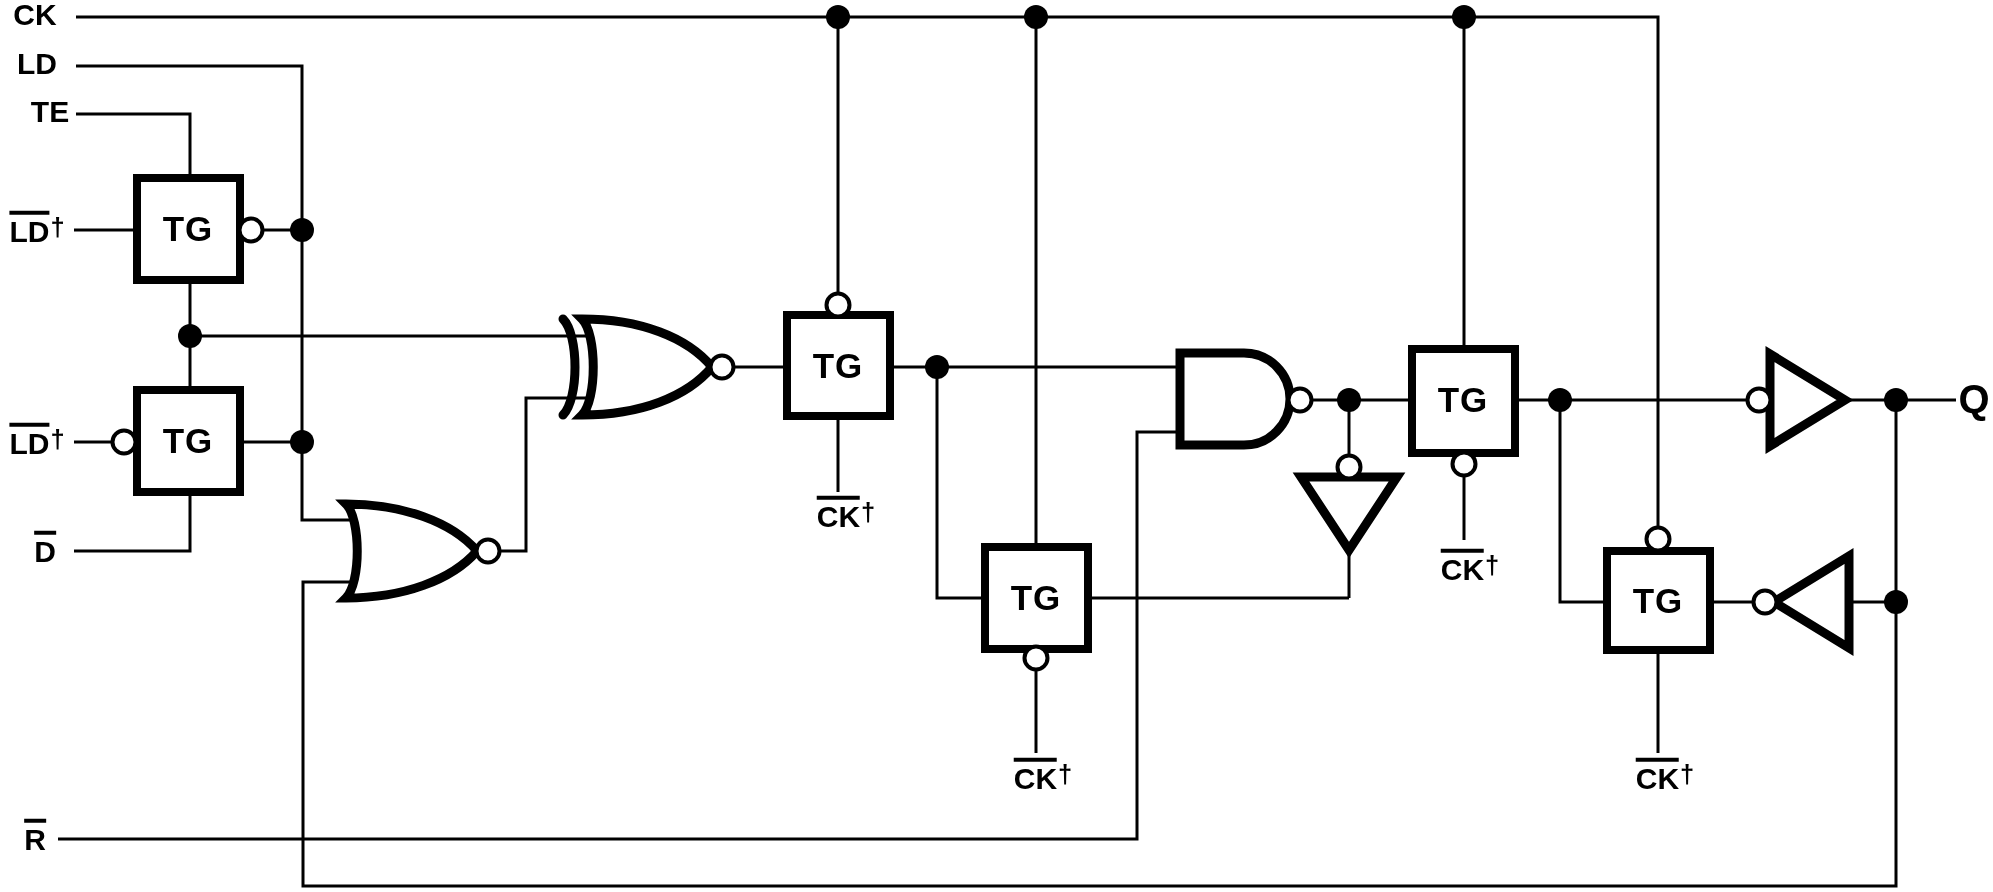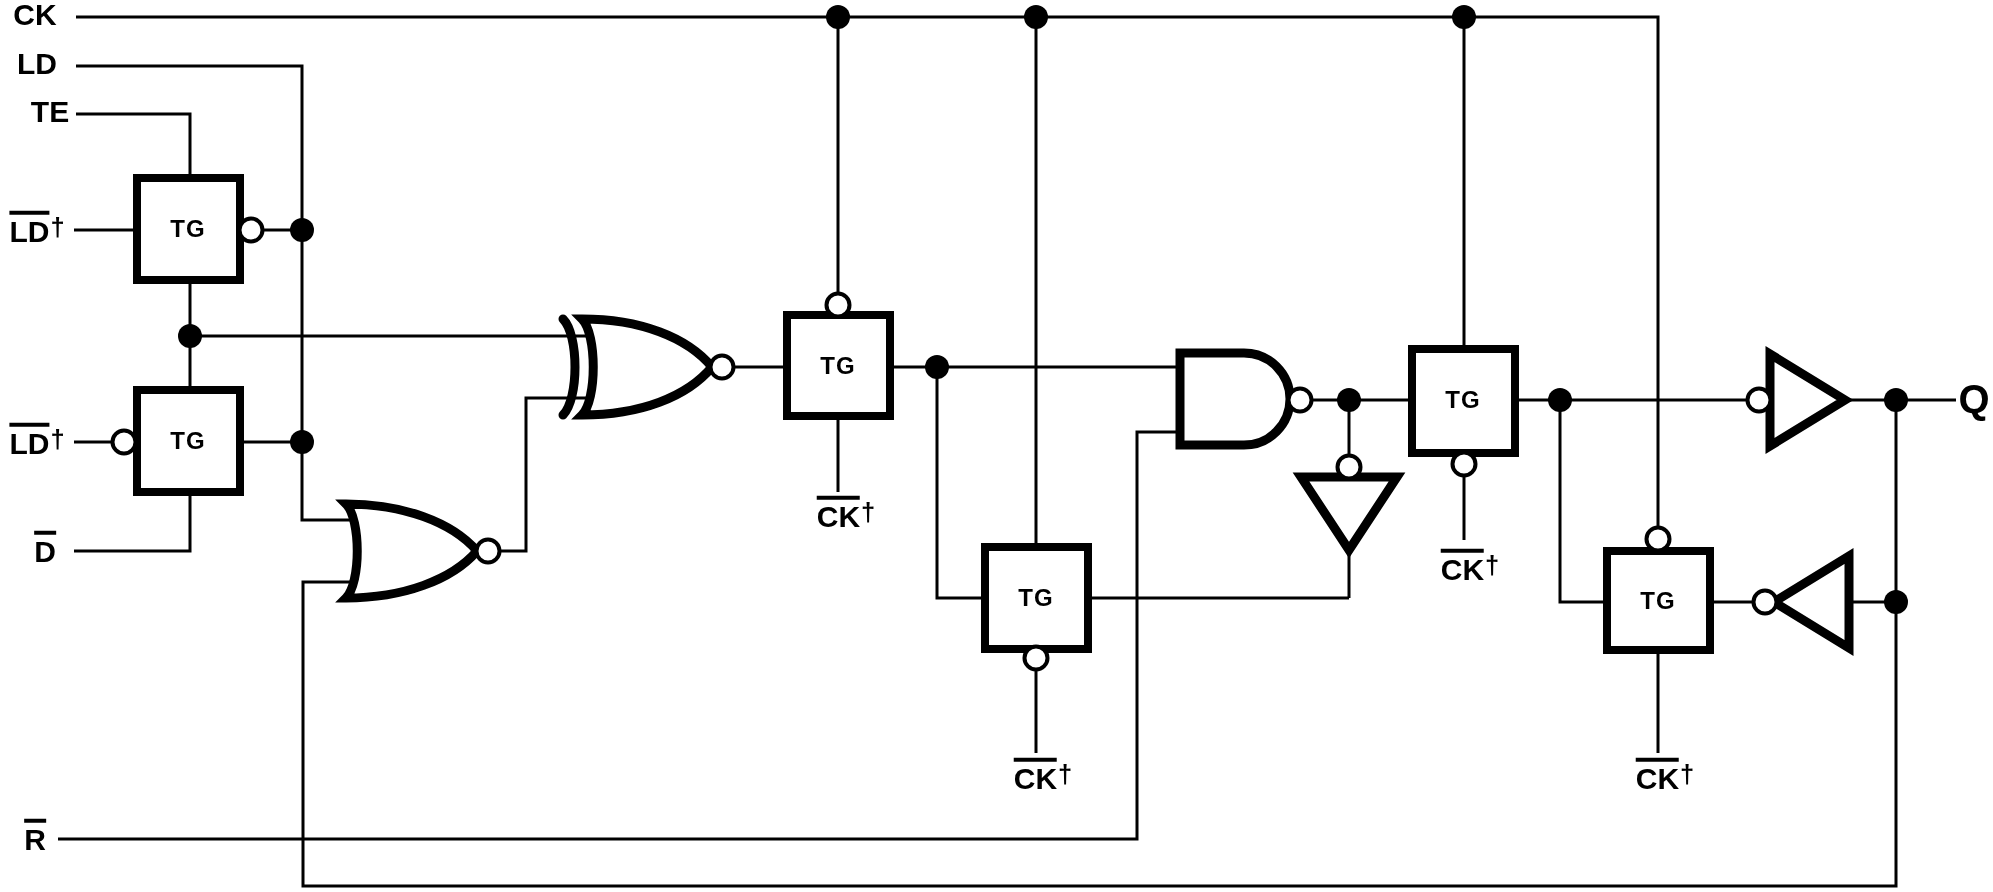--- a/index.html
+++ b/index.html
@@ -11,21 +11,21 @@
   .w{fill:none;stroke:#000;stroke-width:3;}
   .gate{fill:#ffffff;stroke:#000;stroke-width:9;stroke-linejoin:miter;}
   .garc{fill:none;stroke:#000;stroke-width:9;stroke-linecap:round;}
   .tgbox{fill:#ffffff;stroke:#000;stroke-width:8;}
   .bub{fill:#ffffff;stroke:#000;stroke-width:4;}
   .dot{fill:#000;stroke:none;}
   .lbl{
     position:absolute;transform:translate(-50%,-50%);
     font-weight:bold;font-size:30px;line-height:1.05;white-space:nowrap;
   }
-  .tglbl{font-size:24px;letter-spacing:1px;}
+  .tglbl{font-size:35px;letter-spacing:1px;}
   .qlbl{font-size:40px;}
   .bar{display:inline-block;border-top:4px solid #000;padding-top:1px;}
   .dag{font-size:0.85em;vertical-align:0.25em;margin-left:1px;}
 </style>
 </head>
 <body>
 
 <div class="canvas">
 
   <svg width="1993" height="892" viewBox="0 0 1993 892">

